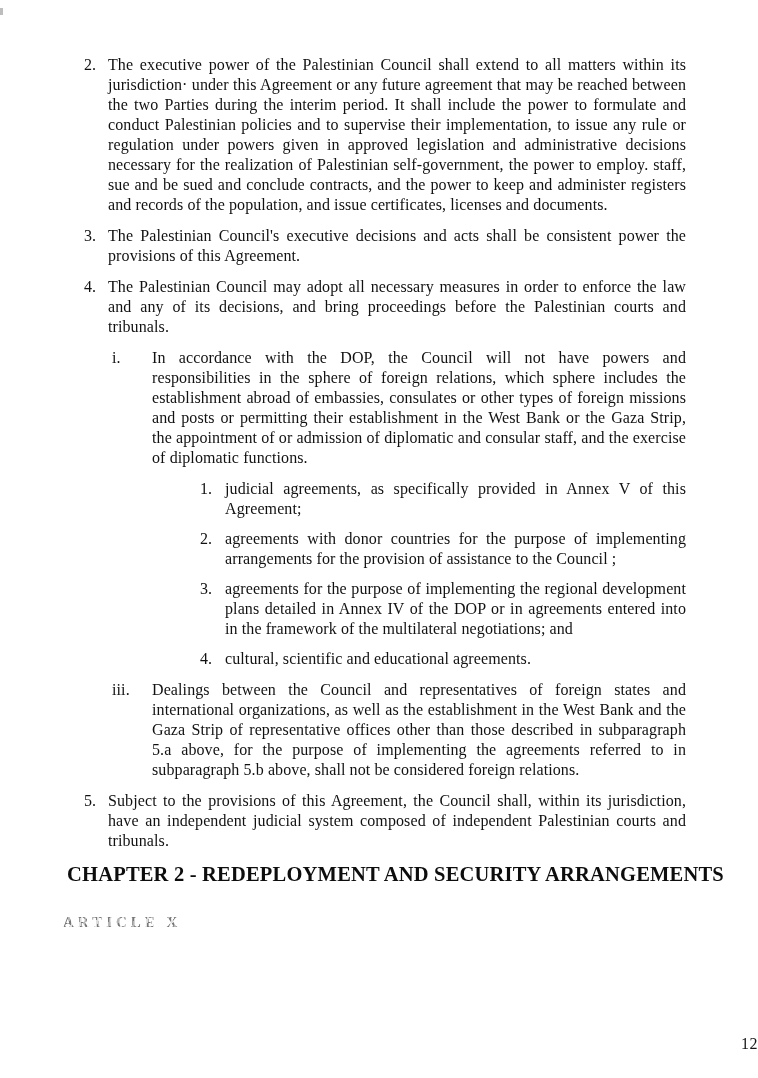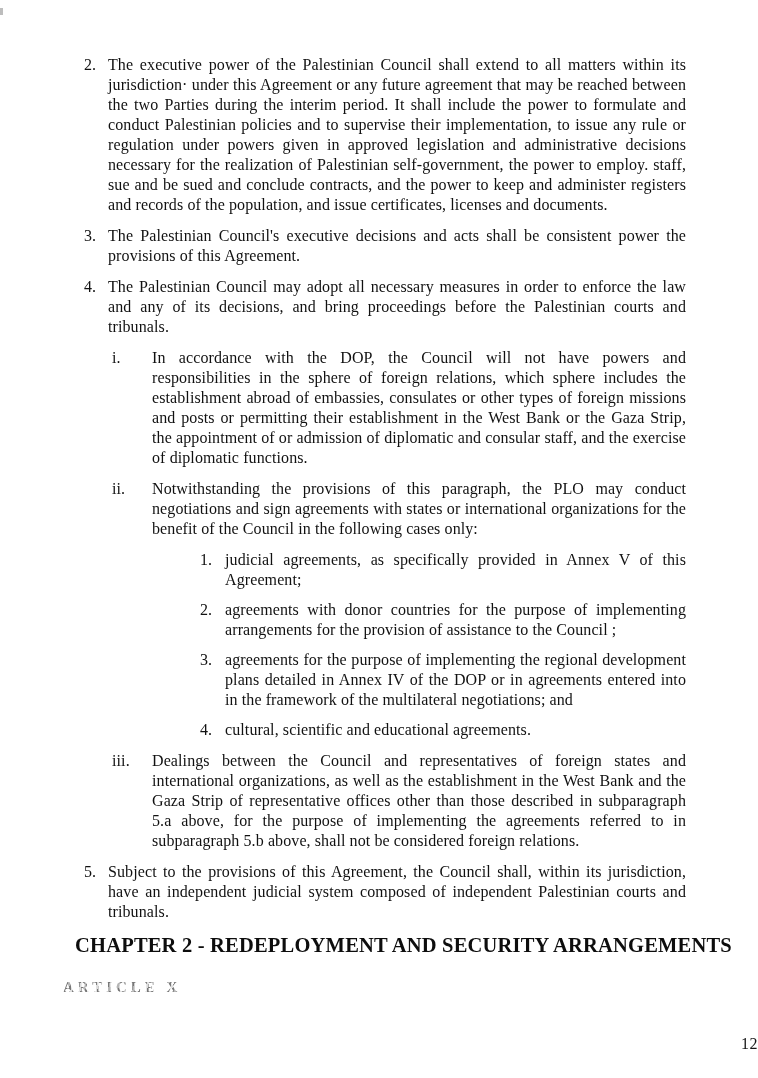--- a/index.html
+++ b/index.html
@@ -46,30 +46,30 @@
     text-align-last: left;
   }
   .lvl1 { margin-left: 21px; }
   .lvl1 .marker { width: 24px; }
   .lvl2 { margin-left: 49px; }
   .lvl2 .marker { width: 40px; }
   .lvl3 { margin-left: 137px; }
   .lvl3 .marker { width: 25px; }
   .gap-tight { margin-bottom: 10px; }
   .chapter-heading {
-    margin: 10px 0 0 12px;
+    margin: 10px 0 0 4px;
     font-size: 20.5px;
     font-weight: bold;
     line-height: 24px;
     letter-spacing: 0.2px;
     white-space: nowrap;
     color: #0d0d0d;
   }
   .article-faded {
-    margin-top: 22px;
+    margin-top: 28px;
     font-size: 15px;
     font-weight: bold;
     letter-spacing: 4px;
     color: #4f4f4f;
     opacity: 0.75;
     filter: blur(0.5px) contrast(1.1);
     -webkit-mask-image: repeating-linear-gradient(105deg, #000 0 2px, rgba(0,0,0,0.25) 2px 4px, #000 4px 6px, rgba(0,0,0,0.55) 6px 8px);
     mask-image: repeating-linear-gradient(105deg, #000 0 2px, rgba(0,0,0,0.25) 2px 4px, #000 4px 6px, rgba(0,0,0,0.55) 6px 8px);
   }
   .page-number {
@@ -104,24 +104,20 @@
     <div class="para lvl1">
       <span class="marker">4.</span>
       <span class="ptext">The Palestinian Council may adopt all necessary measures in order to enforce the law and any of its decisions, and bring proceedings before the Palestinian courts and tribunals.</span>
     </div>
 
     <div class="para lvl2">
       <span class="marker">i.</span>
       <span class="ptext">In accordance with the DOP, the Council will not have powers and responsibilities in the sphere of foreign relations, which sphere includes the establishment abroad of embassies, consulates or other types of foreign missions and posts or permitting their establishment in the West Bank or the Gaza Strip, the appointment of or admission of diplomatic and consular staff, and the exercise of diplomatic functions.</span>
     </div>
 
-    <div class="para lvl2">
-      <span class="marker">ii.</span>
-      <span class="ptext">Notwithstanding the provisions of this paragraph, the PLO may conduct negotiations and sign agreements with states or international organizations for the benefit of the Council in the following cases only:</span>
-    </div>
 
     <div class="para lvl3 gap-tight">
       <span class="marker">1.</span>
       <span class="ptext">judicial agreements, as specifically provided in Annex V of this Agreement;</span>
     </div>
 
     <div class="para lvl3 gap-tight">
       <span class="marker">2.</span>
       <span class="ptext">agreements with donor countries for the purpose of implementing arrangements for the provision of assistance to the Council ;</span>
     </div>

